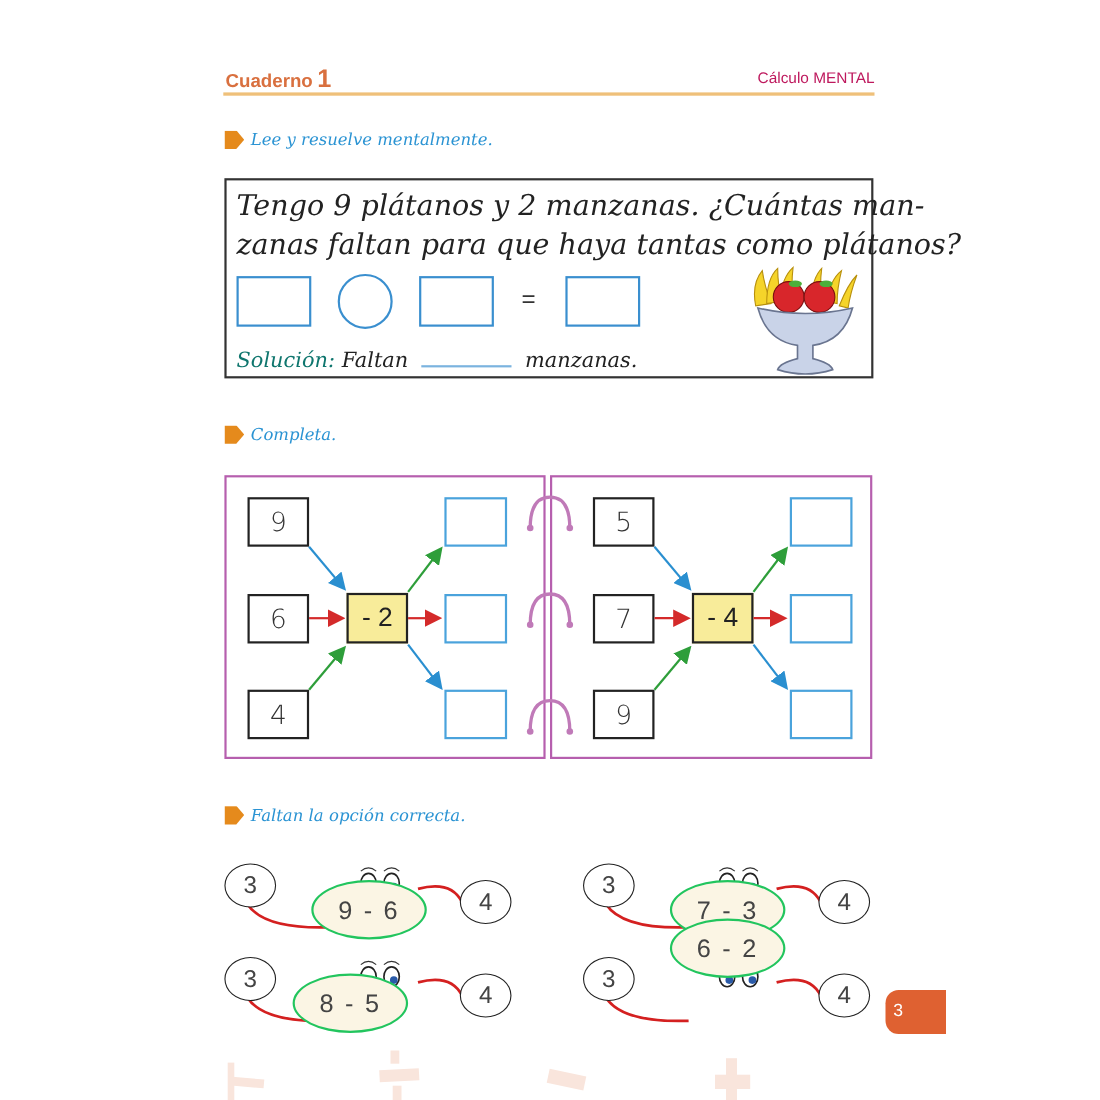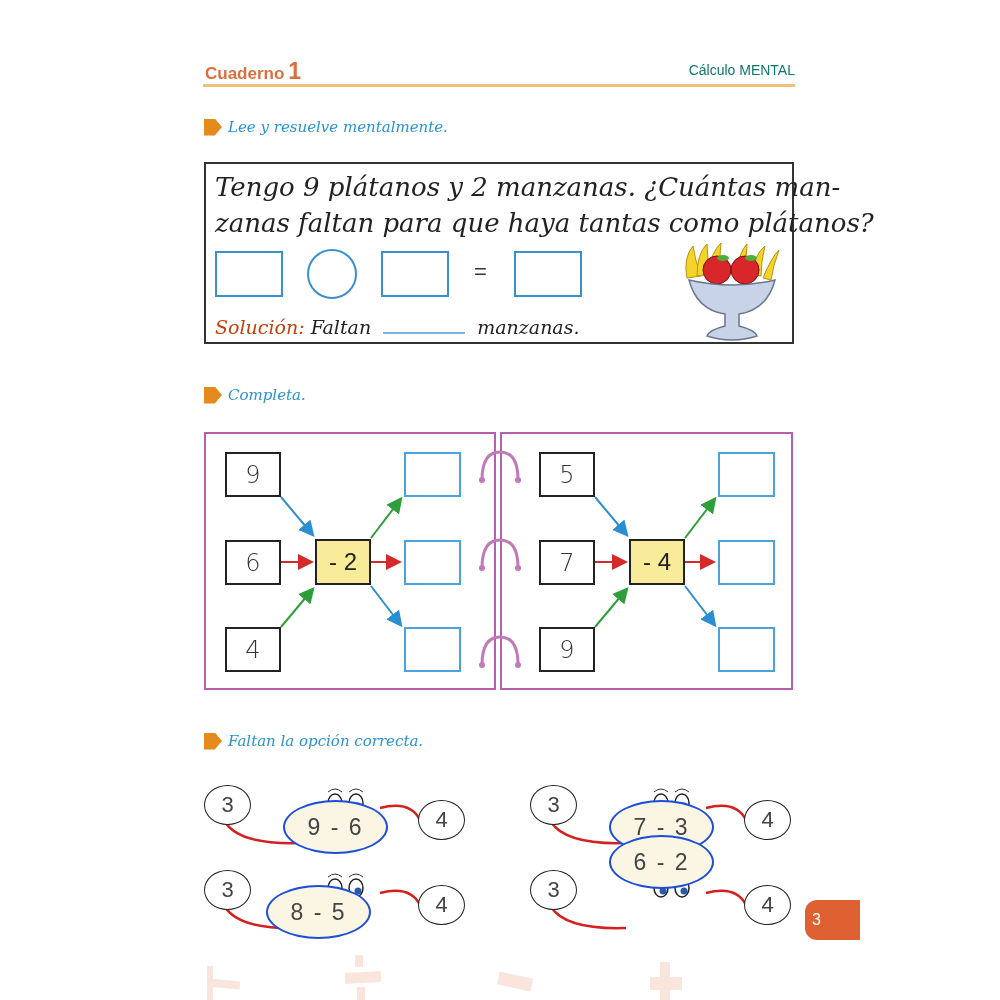--- a/index.html
+++ b/index.html
@@ -3,51 +3,51 @@
 <meta charset="utf-8">
 <style>
   html, body { margin: 0; padding: 0; background: #ffffff; }
   body { width: 1000px; height: 1000px; position: relative; overflow: hidden;
          font-family: "Liberation Sans", sans-serif; }
   .abs { position: absolute; }
 
   
   .hdr-left { left: 205px; top: 58px; color: #d9703f; font-size: 17px; font-weight: bold; }
   .hdr-left .num { font-size: 23px; margin-left: 4px; }
-  .hdr-right { right: 205px; top: 62px; color: #0f766e; font-size: 14px; }
+  .hdr-right { right: 205px; top: 62px; color: #be185d; font-size: 14px; }
   .hdr-line { left: 203px; top: 84px; width: 592px; height: 3px; background: #efc07a; }
 
   
   .sec { left: 204px; display: flex; align-items: center; }
   .sec .marker { width: 18px; height: 17px; background: #e58a1c;
                  clip-path: polygon(0 0, 60% 0, 100% 50%, 60% 100%, 0 100%); margin-right: 6px; }
   .sec .txt { color: #2a93d3; font-family: "DejaVu Serif", serif; font-style: italic; font-size: 15px; }
 
   
   .prob { left: 204px; top: 162px; width: 590px; height: 182px; border: 2px solid #333; box-sizing: border-box; }
   .prob-line { left: 215px; font-family: "DejaVu Serif", serif; font-style: italic; font-size: 26px; color: #222; }
   .bbox { border: 2px solid #3a8fcf; box-sizing: border-box; }
   .bcircle { border: 2px solid #3a8fcf; border-radius: 50%; box-sizing: border-box; }
   .eq { font-size: 22px; color: #333; }
   .sol { left: 215px; top: 314px; font-family: "DejaVu Serif", serif; font-style: italic; font-size: 19px; color: #222; }
-  .sol .lbl { color: #c2410c; }
+  .sol .lbl { color: #0f766e; }
   .sol .blank { display: inline-block; width: 82px; border-bottom: 2px solid #7bb3df; margin: 0 6px; height: 18px; vertical-align: baseline; }
 
   
   .panel { border: 2px solid #b65fae; box-sizing: border-box; }
   .nbox { border: 2px solid #222; background: #fff; box-sizing: border-box; display: flex; align-items: center; justify-content: center;
           font-size: 24px; color: #333; font-family: "DejaVu Sans", sans-serif; font-weight: 300; }
   .opbox { border: 2px solid #222; background: #f8ec9a; box-sizing: border-box; display: flex; align-items: center; justify-content: center;
            font-size: 24px; color: #222; }
   .obox { border: 2px solid #4aa3dc; box-sizing: border-box; background: #fff; }
 
   
   .circ { border: 1.5px solid #222; border-radius: 50%; background: #fff; box-sizing: border-box; display: flex; align-items: center;
           justify-content: center; font-size: 22px; color: #444; }
-  .oval { border: 2px solid #1d4ed8; border-radius: 50%; background: #fbf5e4; box-sizing: border-box; display: flex; align-items: center;
+  .oval { border: 2px solid #22c55e; border-radius: 50%; background: #fbf5e4; box-sizing: border-box; display: flex; align-items: center;
           justify-content: center; font-size: 23px; color: #444; letter-spacing: 2px; }
 
   .pagenum { left: 805px; top: 900px; width: 55px; height: 40px; background: #df6131; border-radius: 12px 0 0 12px;
              color: #fff; font-size: 16px; display: flex; align-items: center; padding-left: 7px; box-sizing: border-box; }
   .deco { background: #f9e5dc; }
 </style>
 </head>
 <body>
 
 <div class="abs hdr-left">

